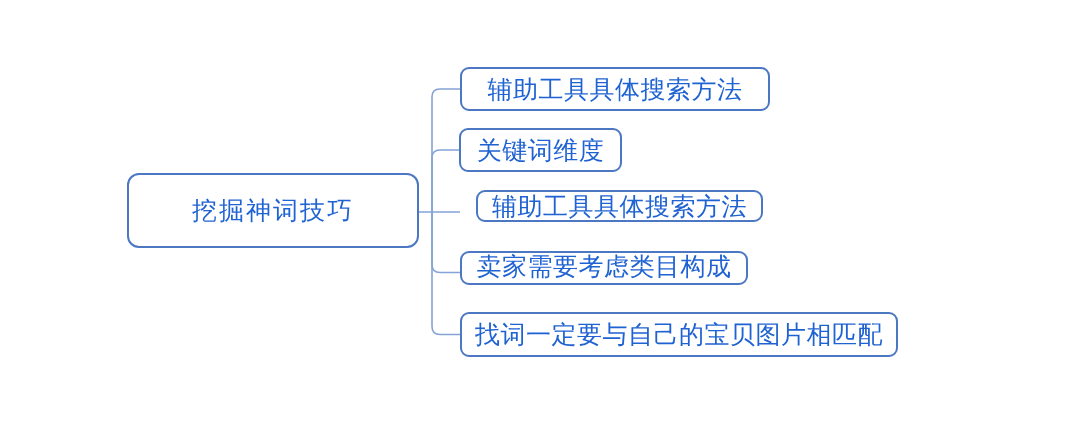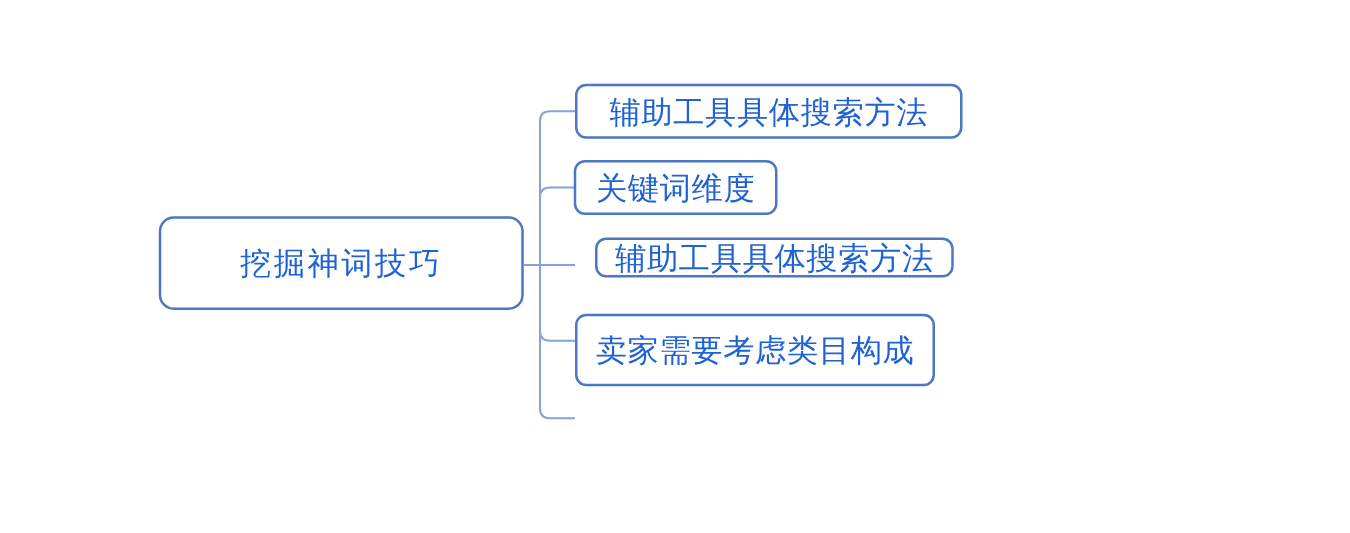--- a/index.html
+++ b/index.html
@@ -39,21 +39,21 @@
     border-radius:12px;
     font-size:25px;letter-spacing:2px;
   }
   .child-node{
     border-radius:9px;
     font-size:25px;letter-spacing:0.5px;
   }
   .child-0{left:460px;top:67px;width:310px;height:44px;}
   .child-1{left:459px;top:128px;width:163px;height:44px;text-align:right;}
   .child-2{left:476px;top:190px;width:287px;height:32px;align-items:center;}
-  .child-3{left:460px;top:251px;width:288px;height:58px;}
+  .child-3{left:460px;top:251px;width:288px;height:34px;align-items:flex-end;}
   .child-4{left:460px;top:312px;width:438px;height:45px;}
 </style>
 </head>
 <body>
 
 <div class="canvas">
 
   <svg class="connector-layer" viewBox="0 0 1080 426" xmlns="http://www.w3.org/2000/svg">
     <path class="connector" d="M419 212 H460"></path>
     <path class="connector" d="M432 212 V97 Q432 89 440 89 H460"></path>
@@ -75,14 +75,17 @@
   </div>
 
   <div class="node child-node child-2">
     <span>辅助工具具体搜索方法</span>
   </div>
 
   <div class="node child-node child-3">
     <span>卖家需要考虑类目构成</span>
   </div>
 
+  <div class="node child-node child-4">
+    <span>找词一定要与自己的宝贝图片相匹配</span>
+  </div>
 
 </div>
 
 </body></html>

